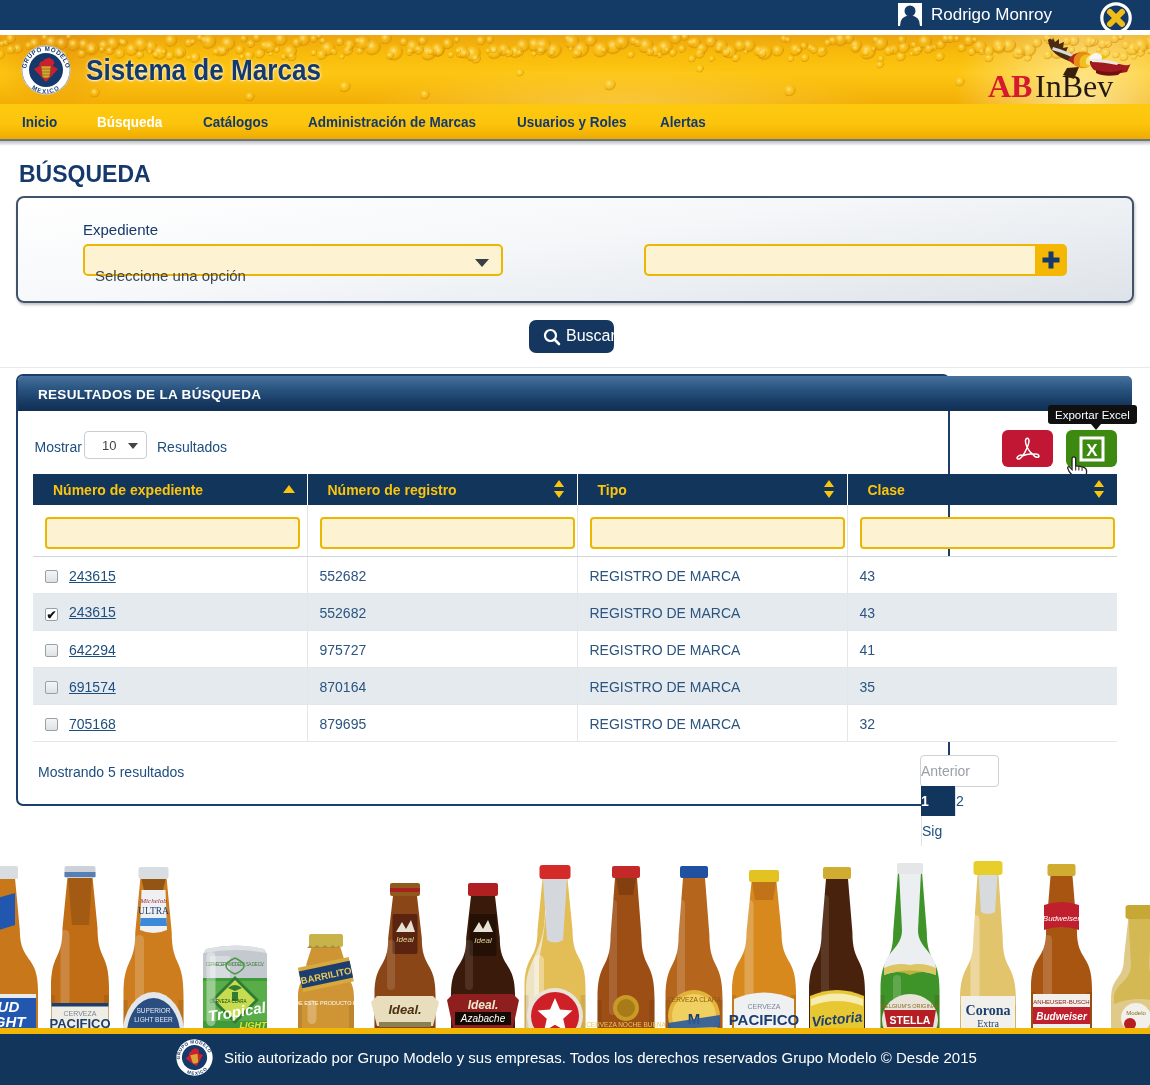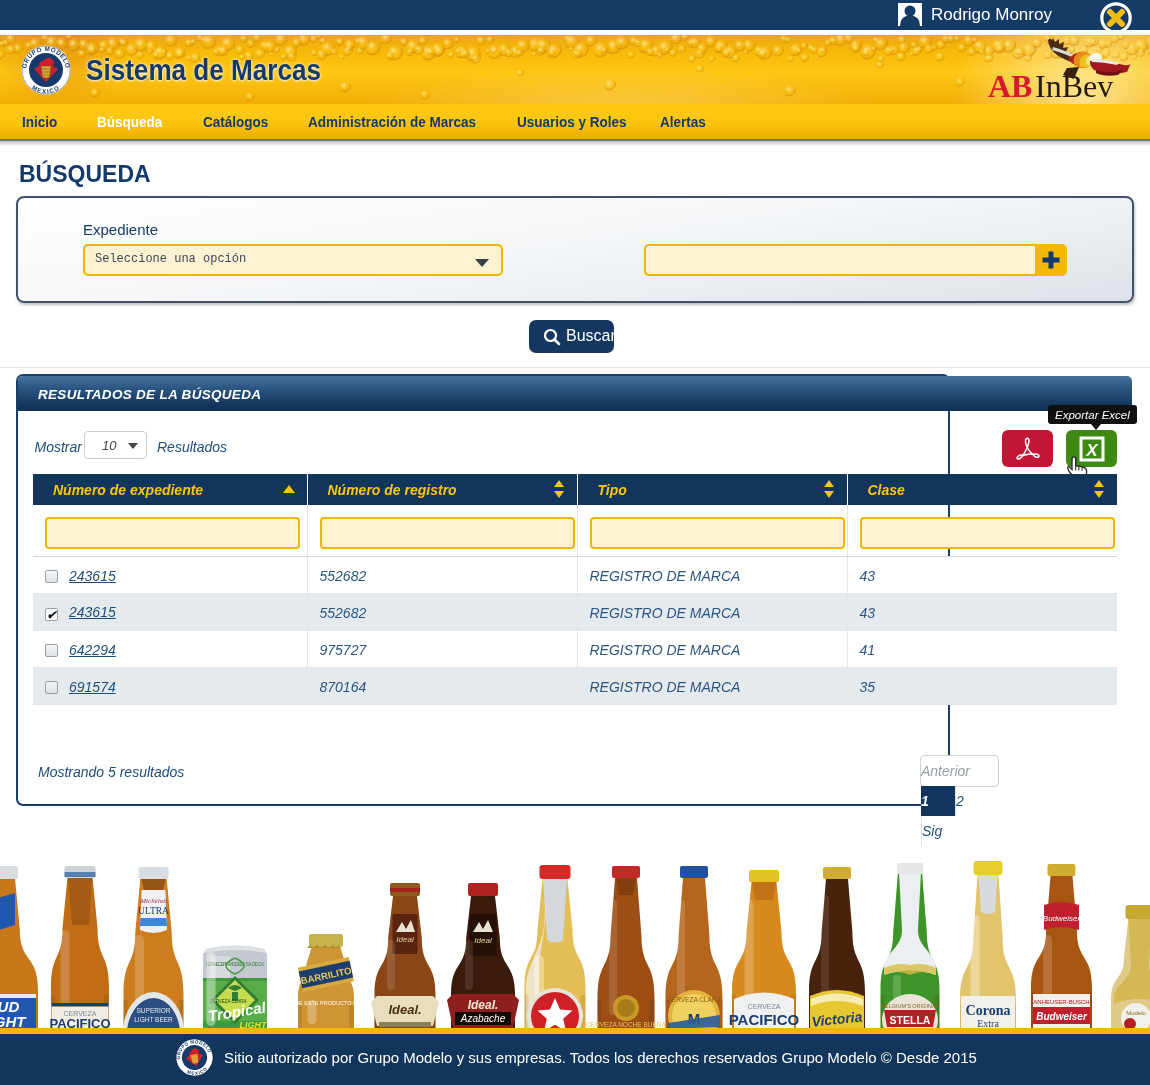--- a/index.html
+++ b/index.html
@@ -30,31 +30,31 @@
 .navshadow { position:absolute; left:0; top:141px; width:1150px; height:5px; background:linear-gradient(180deg, rgba(80,85,95,.38), rgba(80,85,95,0)); }
 
 
 .h1 { position:absolute; left:19px; top:161px; font-size:23px; font-weight:bold; color:#16396b; }
 
 
 .spanel { position:absolute; left:16px; top:196px; width:1118px; height:107px; border:2px solid #42526b; border-radius:8px;
   background:linear-gradient(172deg, #ffffff 0%, #f5f7f9 45%, #dee3e9 100%); box-shadow:1px 2px 3px rgba(0,0,0,.25);}
 .lbl-exp { position:absolute; left:83px; top:221px; font-size:15px; color:#16396b; }
 .ysel { position:absolute; left:83px; top:244px; width:420px; height:32px; background:#fdf3d2; border:2px solid #eab802; border-radius:5px; }
-.ysel .txt { position:absolute; left:10px; top:6px; font-size:12px; color:#3d4756;font-family:Liberation Mono, monospace; }
+.ysel .txt { position:absolute; left:10px; top:21px; font-size:15px; color:#3d4756; }
 .ysel .arr { position:absolute; right:12px; top:13px; width:0; height:0; border-left:7px solid transparent; border-right:7px solid transparent; border-top:8px solid #3a3f46; }
 .yinput { position:absolute; left:644px; top:244px; width:391px; height:32px; background:#fdf3d2; border:2px solid #eab802; border-radius:5px 0 0 5px; border-right:none; }
 .plusbtn { position:absolute; left:1035px; top:244px; width:32px; height:32px; background:#f3b704; border-radius:0 5px 5px 0; }
 
 
 .buscar { position:absolute; left:529px; top:320px; width:85px; height:33px; background:#14365f; border-radius:7px; color:#fff; }
 .buscar span { position:absolute; left:37px; top:7px; font-size:16px; }
 
 
-.rpanel { position:absolute; left:16px; top:374px; width:934px; height:432px; background:#fff; border:2px solid #1b3f6a; border-radius:7px;font-style:italic; }
+.rpanel { position:absolute; left:16px; top:374px; width:934px; height:432px; background:#fff; border:2px solid #1b3f6a; border-radius:7px; }
 .rhead { position:absolute; left:0; top:0; width:1114px; height:35px; border-radius:5px 5px 0 0;
   background:linear-gradient(180deg,#46719c 0%, #2a5681 35%, #16375f 80%, #10305490 100%), #123458; background:linear-gradient(180deg,#46719c 0%, #2a5681 35%, #16375f 80%, #103054 100%); }
 .rhead span { position:absolute; left:20px; top:11px; color:#fff; font-weight:bold; font-size:13.5px; letter-spacing:.3px; }
 .mostrar { position:absolute; left:16.5px; top:63px; font-size:14px; color:#1d4e7e; }
 .sel10 { position:absolute; left:66px; top:55px; width:63px; height:28px; border:1px solid #c9ced4; border-radius:4px; background:#fff; }
 .sel10 .txt { position:absolute; left:17px; top:6px; font-size:13px; color:#444; }
 .sel10 .arr { position:absolute; right:8px; top:11px; width:0; height:0; border-left:5px solid transparent; border-right:5px solid transparent; border-top:6px solid #444; }
 .resultados { position:absolute; left:139px; top:63px; font-size:14px; color:#1d4e7e; }
 .pdfbtn { position:absolute; left:984px; top:54px; width:51px; height:37px; background:#c11634; border-radius:6px; }
 .xlsbtn { position:absolute; left:1048px; top:54px; width:51px; height:37px; background:#3e8a10; border-radius:6px; }
@@ -521,20 +521,26 @@
           <td>975727</td>
           <td>REGISTRO DE MARCA</td>
           <td>41</td>
         </tr>
     <tr class="even">
           <td><span class="cb"></span><a>691574</a></td>
           <td>870164</td>
           <td>REGISTRO DE MARCA</td>
           <td>35</td>
         </tr>
+    <tr class="odd">
+          <td><span class="cb"></span><a>705168</a></td>
+          <td>879695</td>
+          <td>REGISTRO DE MARCA</td>
+          <td>32</td>
+        </tr>
   </tbody>
     </table>
 
   <div class="mostrando">Mostrando 5 resultados</div>
   <div class="pager">
     <div style="width:77px; color:#9aa0a6;">Anterior</div>
     <div style="width:34px; background:#12355e; color:#fff; font-weight:bold;">1</div>
     <div style="width:33px; color:#1d4e7e; border-left:1px solid #dfe3e7;">2</div>
     <div style="width:53px; color:#1d4e7e; border-left:1px solid #dfe3e7;">Sig</div>
   </div>

